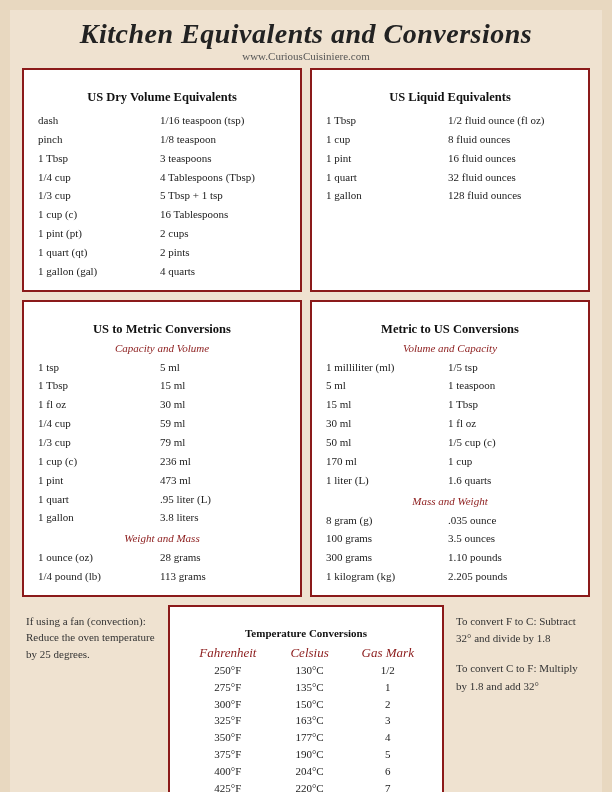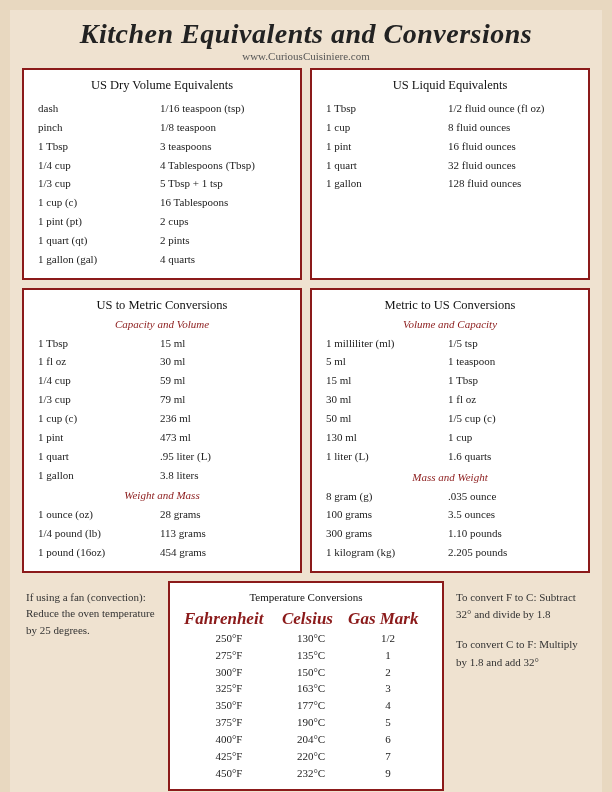--- a/index.html
+++ b/index.html
@@ -43,25 +43,26 @@
       grid-template-columns: 1fr 1fr;
       gap: 8px;
       margin-bottom: 8px;
     }
     .box {
       background: #fff;
       border: 2px solid #8b1a1a;
       padding: 8px 10px;
     }
     .box-title {
-      font-weight: normal;
+      font-weight: bold;
       font-size: 12.5px;
       text-align: center;
       margin-bottom: 5px;
       color: #111;
+      margin-top: 12px;
     }
     .box-subtitle {
       font-style: italic;
       color: #8b1a1a;
       text-align: center;
       font-size: 11px;
       margin-bottom: 3px;
     }
     .conv-table {
       width: 100%;
@@ -103,24 +104,24 @@
     .temp-box .box-title {
       font-size: 11px;
     }
     .temp-table {
       width: 100%;
       border-collapse: collapse;
     }
     .temp-table th {
       font-style: italic;
       color: #8b1a1a;
-      font-weight: bold;
-      font-size: 17px;
+      font-weight: normal;
+      font-size: 13px;
       padding: 1px 4px;
-      text-align: left;
+      text-align: center;
     }
     .temp-table td {
       padding: 1px 4px;
       text-align: center;
       font-size: 11px;
       line-height: 1.35;
     }
   </style>
 </head>
 <body>
@@ -208,20 +209,24 @@
   </div>
 
   <div class="grid-middle">
 
     <div class="box">
       <div class="box-title">US to Metric Conversions</div>
       <div class="box-subtitle">Capacity and Volume</div>
       <table class="conv-table">
         <tbody id="us-metric-volume-body">
             <tr>
+              <td>1 tsp</td>
+              <td>5 ml</td>
+            </tr>
+            <tr>
               <td>1 Tbsp</td>
               <td>15 ml</td>
             </tr>
             <tr>
               <td>1 fl oz</td>
               <td>30 ml</td>
             </tr>
             <tr>
               <td>1/4 cup</td>
               <td>59 ml</td>
@@ -251,24 +256,20 @@
       <div class="box-subtitle" style="margin-top:4px;">Weight and Mass</div>
       <table class="conv-table">
         <tbody id="us-metric-mass-body">
             <tr>
               <td>1 ounce (oz)</td>
               <td>28 grams</td>
             </tr>
             <tr>
               <td>1/4 pound (lb)</td>
               <td>113 grams</td>
-            </tr>
-            <tr>
-              <td>1 pound (16oz)</td>
-              <td>454 grams</td>
             </tr>
           </tbody>
       </table>
     </div>
 
     <div class="box">
       <div class="box-title">Metric to US Conversions</div>
       <div class="box-subtitle">Volume and Capacity</div>
       <table class="conv-table">
         <tbody id="metric-us-volume-body">
@@ -286,21 +287,21 @@
             </tr>
             <tr>
               <td>30 ml</td>
               <td>1 fl oz</td>
             </tr>
             <tr>
               <td>50 ml</td>
               <td>1/5 cup (c)</td>
             </tr>
             <tr>
-              <td>130 ml</td>
+              <td>170 ml</td>
               <td>1 cup</td>
             </tr>
             <tr>
               <td>1 liter (L)</td>
               <td>1.6 quarts</td>
             </tr>
           </tbody>
       </table>
       <div class="box-subtitle" style="margin-top:4px;">Mass and Weight</div>
       <table class="conv-table">

